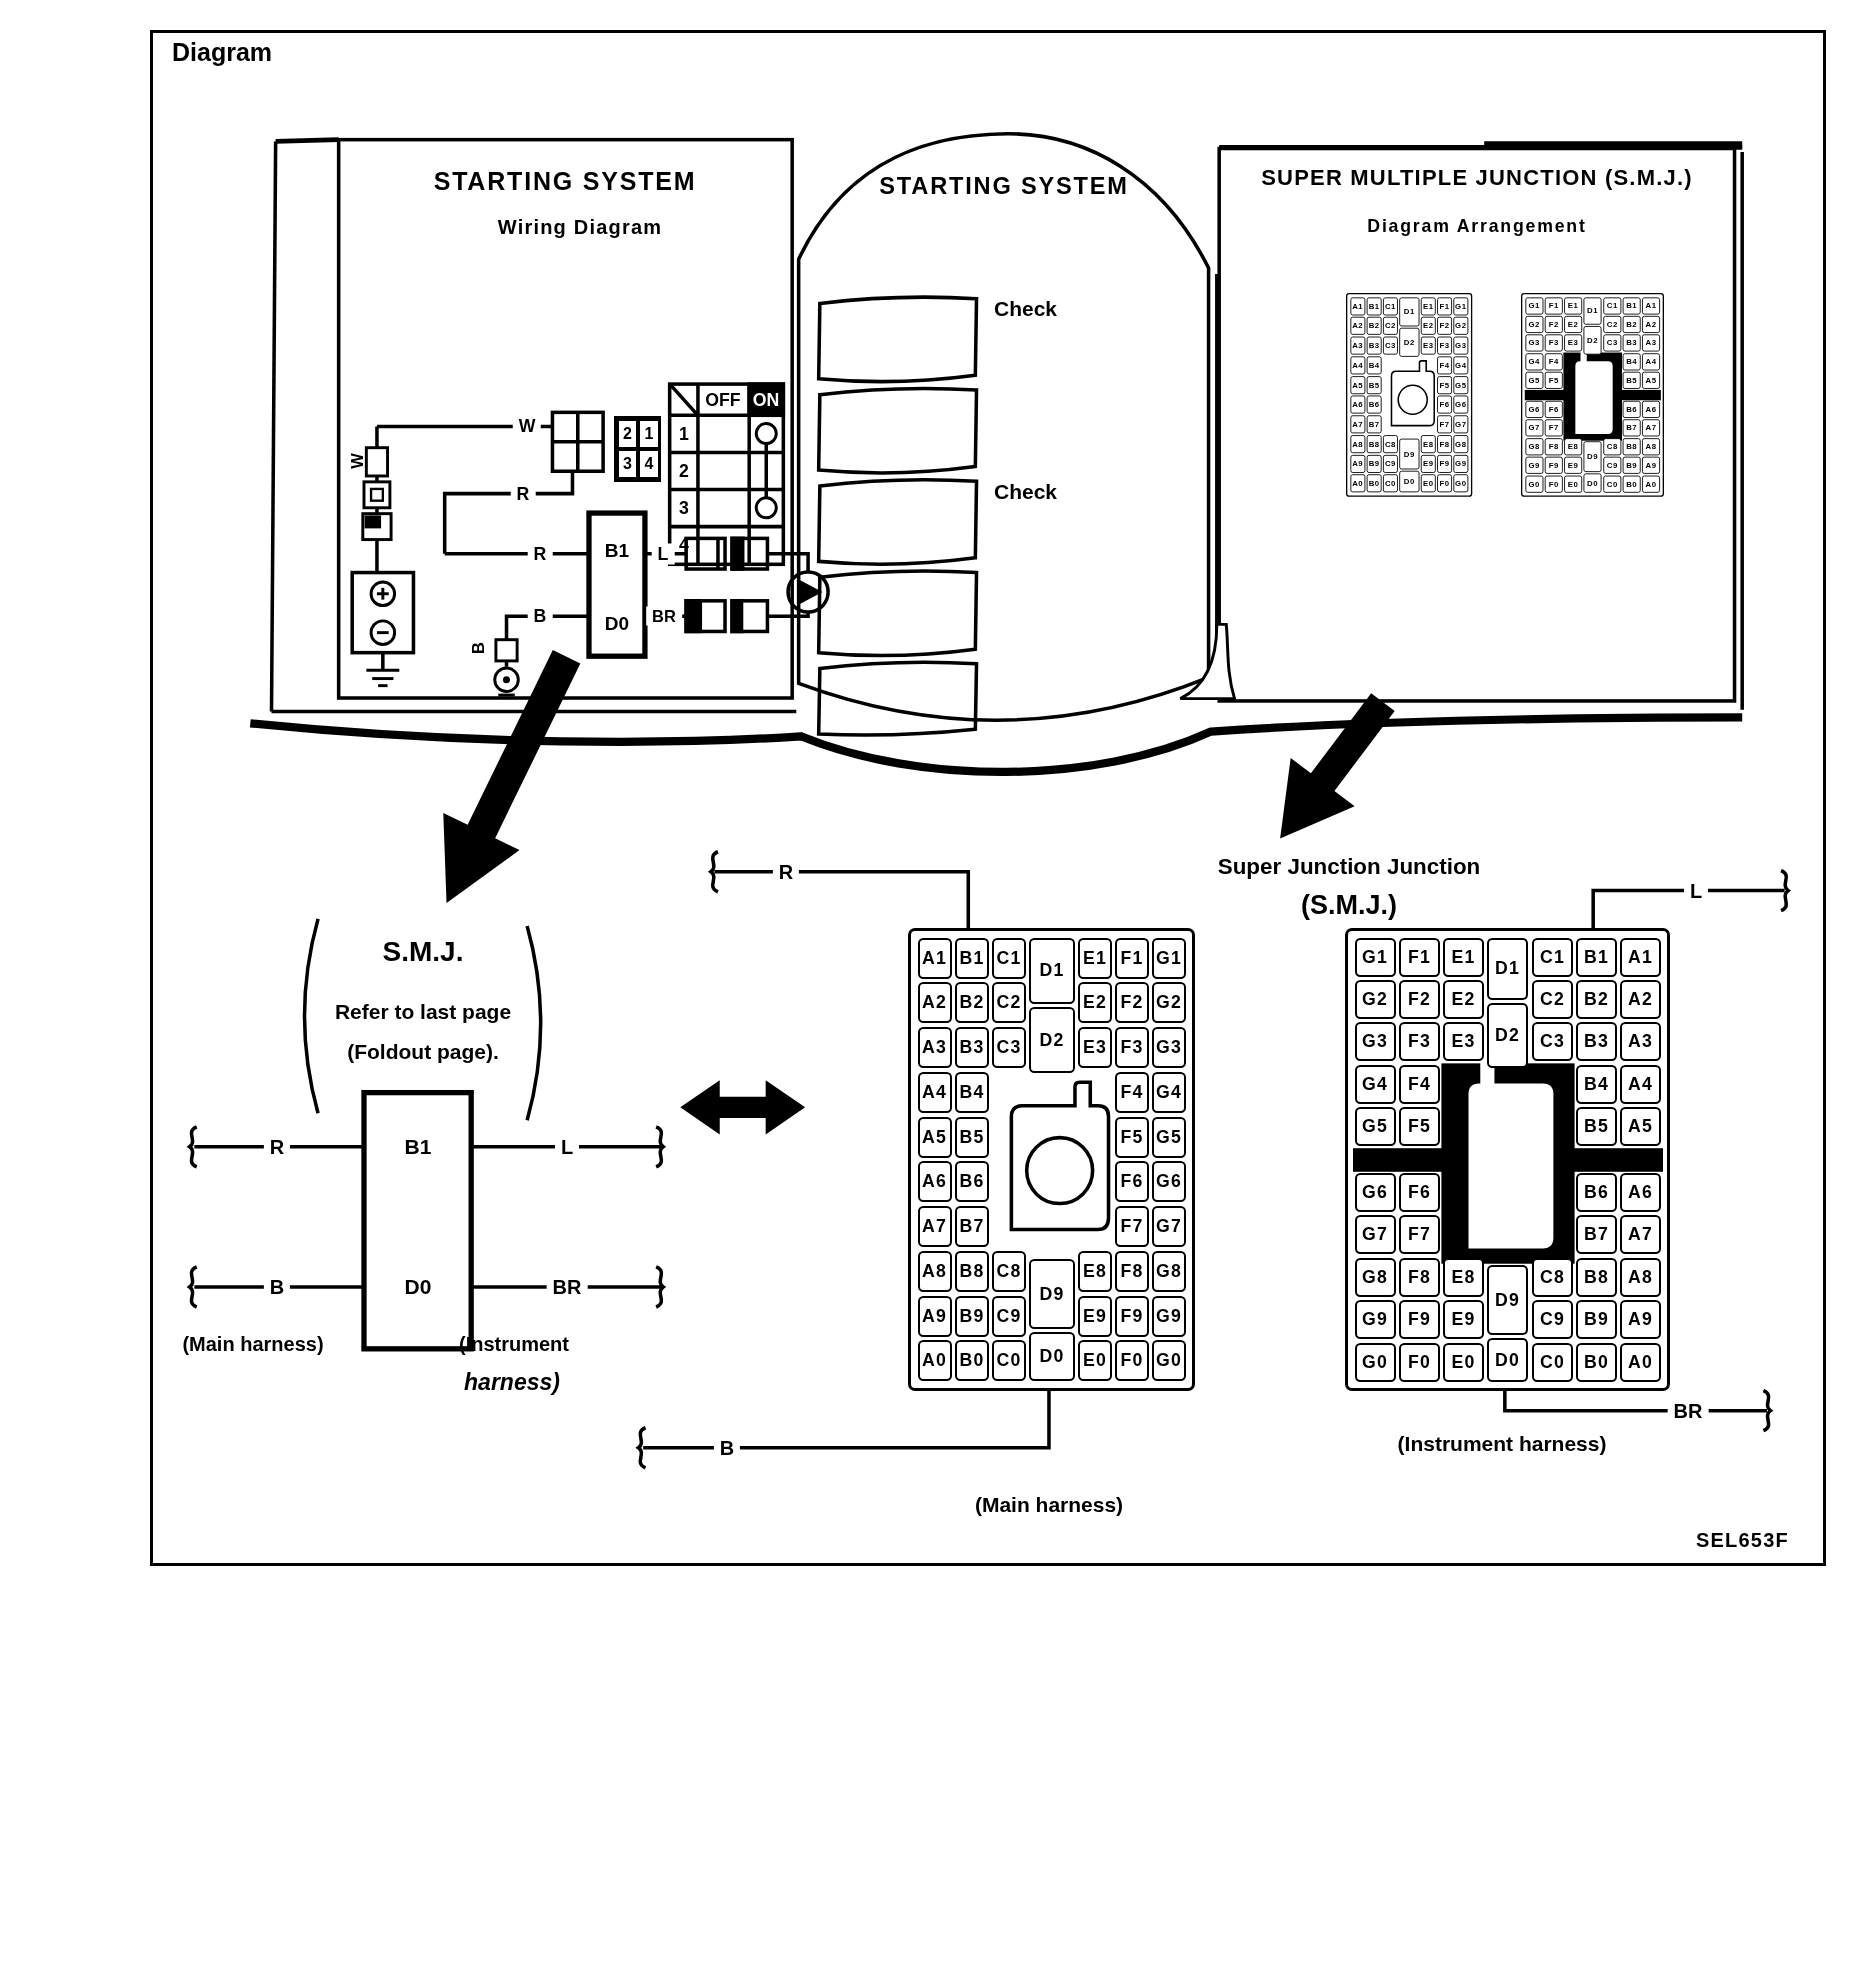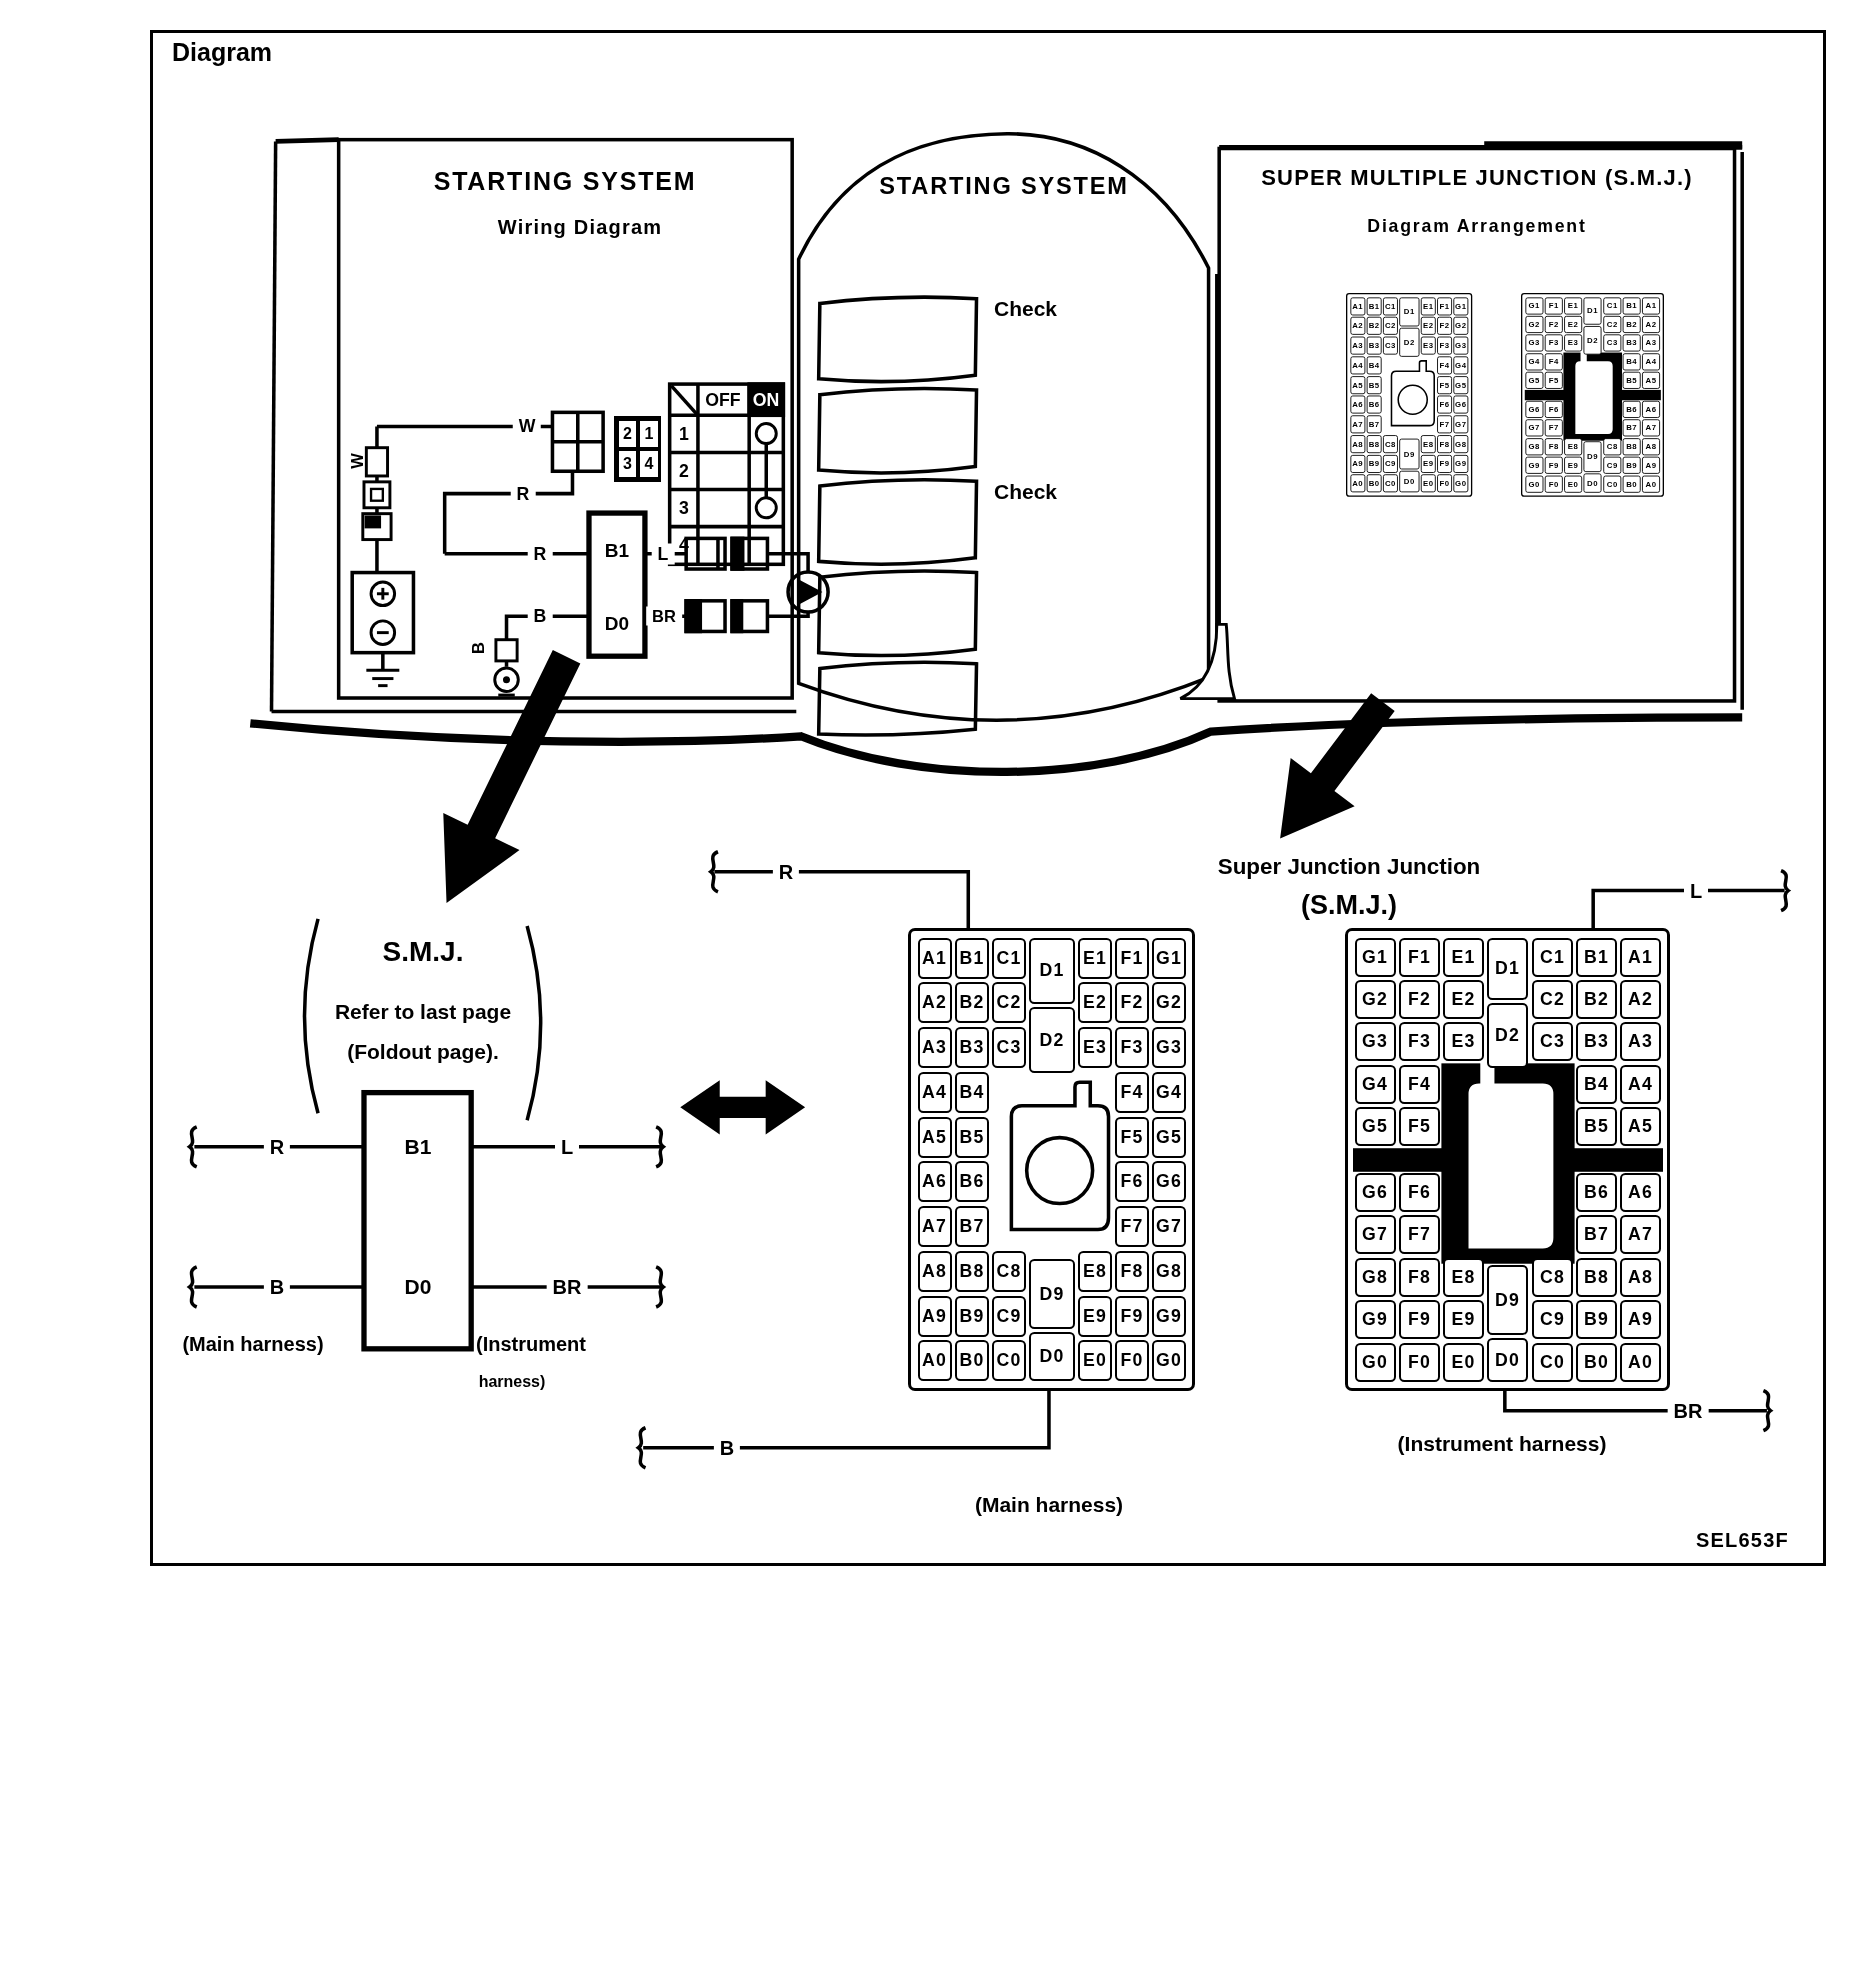--- a/index.html
+++ b/index.html
@@ -204,22 +204,22 @@
   <div class="abs ctr lbl" style="left:423px;top:952px;font-size:28px;">S.M.J.</div>
   <div class="abs ctr lbl" style="left:423px;top:1012px;font-size:21px;">Refer to last page</div>
   <div class="abs ctr lbl" style="left:423px;top:1052px;font-size:21px;">(Foldout page).</div>
   <div class="abs ctr lbl" style="left:418px;top:1147px;font-size:21px;background:#fff;padding:0 7px;">B1</div>
   <div class="abs ctr lbl" style="left:418px;top:1287px;font-size:21px;background:#fff;padding:0 7px;">D0</div>
   <div class="abs ctr chip" style="left:277px;top:1147px;font-size:20px;">R</div>
   <div class="abs ctr chip" style="left:567px;top:1147px;font-size:20px;">L</div>
   <div class="abs ctr chip" style="left:277px;top:1287px;font-size:20px;">B</div>
   <div class="abs ctr chip" style="left:567px;top:1287px;font-size:20px;">BR</div>
   <div class="abs ctr lbl" style="left:253px;top:1344px;font-size:20px;">(Main harness)</div>
-  <div class="abs ctr lbl" style="left:514px;top:1344px;font-size:20px;margin-left:17px;">(Instrument</div>
-  <div class="abs ctr lbl" style="left:512px;top:1382px;font-size:16px;">harness)</div>
+  <div class="abs ctr lbl" style="left:514px;top:1344px;font-size:20px;">(Instrument</div>
+  <div class="abs ctr lbl" style="left:512px;top:1382px;font-size:23px;font-style:italic;">harness)</div>
 
   <div class="abs ctr chip" style="left:786px;top:872px;font-size:20px;">R</div>
   <div class="abs ctr chip" style="left:727px;top:1448px;font-size:20px;">B</div>
   <div class="abs ctr lbl" style="left:1049px;top:1505px;font-size:21px;">(Main harness)</div>
   <div class="abs ctr chip" style="left:1696px;top:891px;font-size:20px;">L</div>
   <div class="abs ctr chip" style="left:1688px;top:1411px;font-size:20px;">BR</div>
   <div class="abs ctr lbl" style="left:1502px;top:1444px;font-size:21px;">(Instrument harness)</div>
 
   <div class="abs lbl" style="left:1696px;top:1529px;font-size:20px;letter-spacing:1.2px;">SEL653F</div>
 

